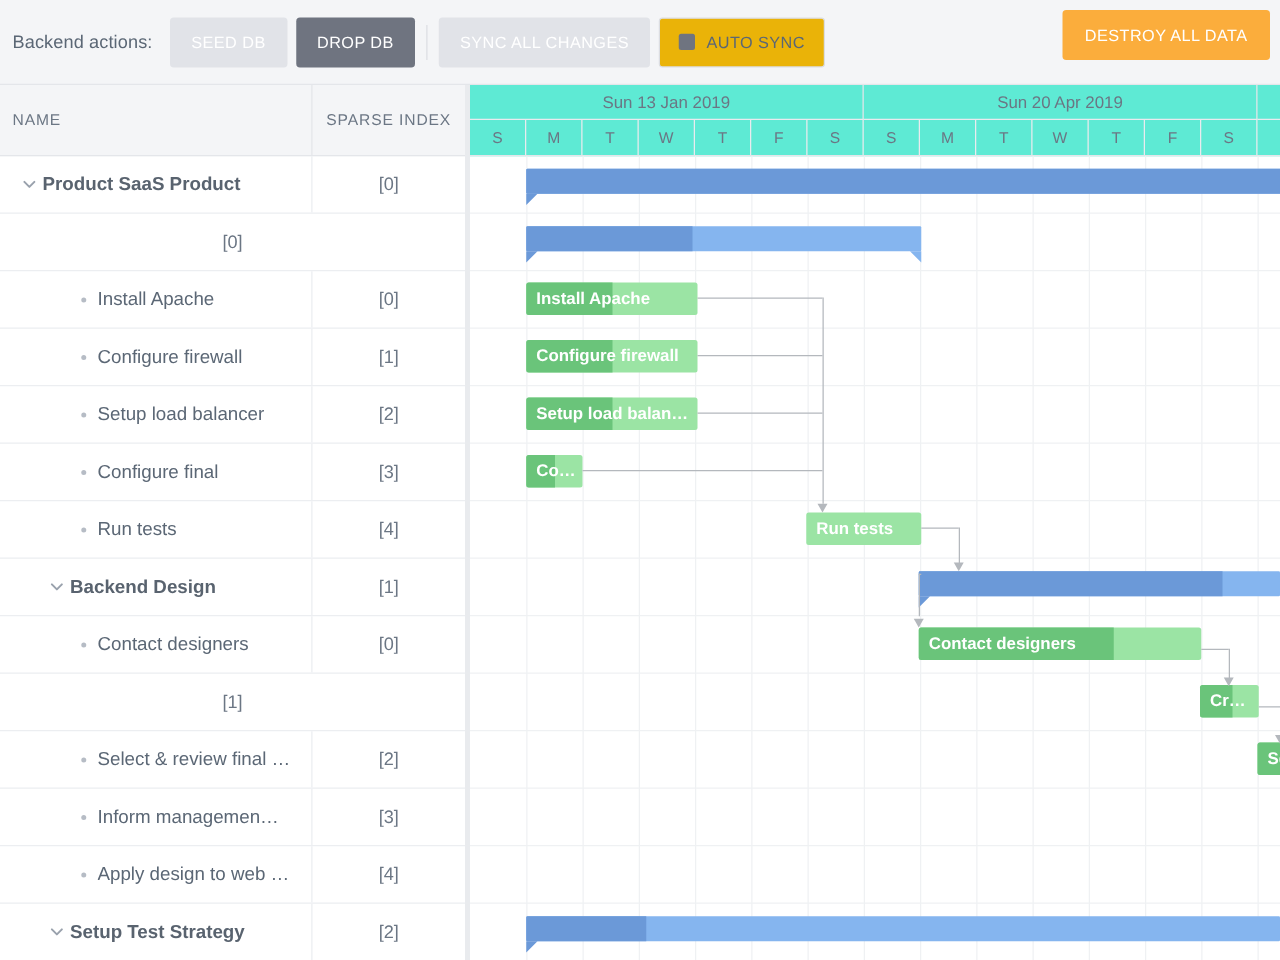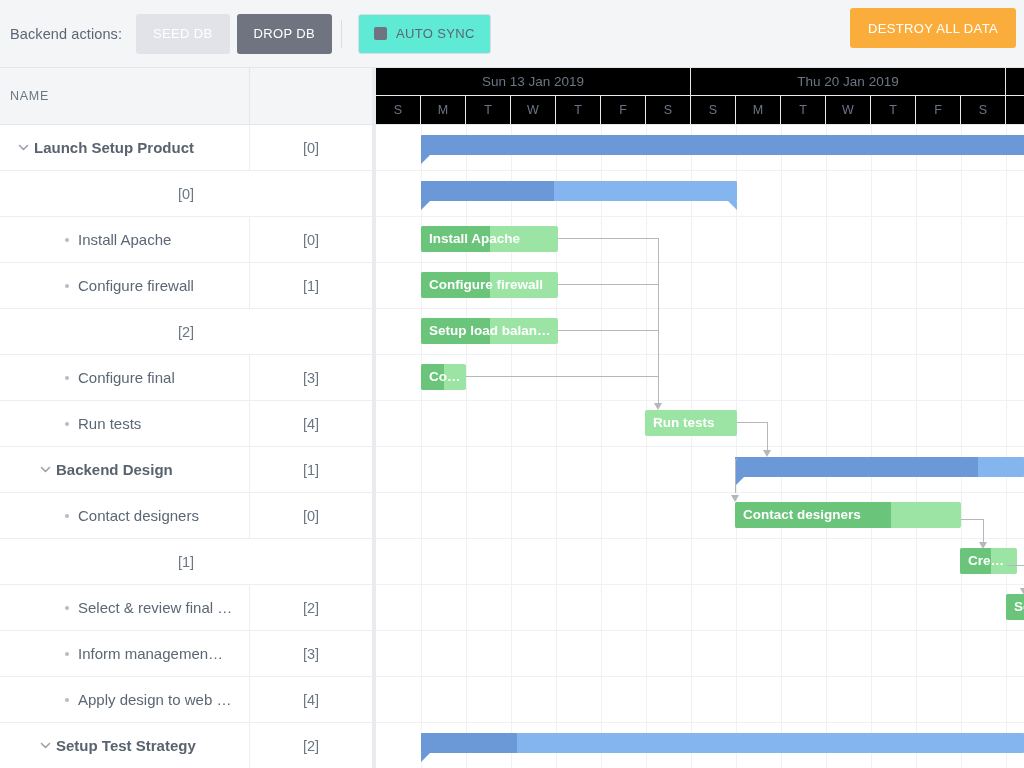--- a/index.html
+++ b/index.html
@@ -32,21 +32,21 @@
     font-size:13px; letter-spacing:.35px;
     padding:0 17px; cursor:pointer;
     display:flex; align-items:center; justify-content:center;
     white-space:nowrap;
   }
   .tb-btn.active { background:#6f7480; color:#ffffff; }
   .tb-sep { width:1px; height:28px; background:#dcdee3; margin:0 9px; }
   .tb-gap { width:7px; }
   .tb-outline {
     height:40px; border:1px solid #dbdde2; border-radius:3px;
-    background:#5eead4; color:#5b6775;
+    background:#eab308; color:#5b6775;
     font-family:"Liberation Sans", sans-serif;
     font-size:13px; letter-spacing:.35px;
     padding:0 15px; cursor:pointer;
     display:flex; align-items:center; gap:9px;
     white-space:nowrap;
   }
   .checkbox-glyph {
     width:13px; height:13px; background:#6f7480;
     border-radius:2px; display:inline-block; flex:none;
   }
@@ -113,21 +113,21 @@
   .tname.parent { font-weight:bold; color:#59636f; }
   .ind0 { padding-left:12px; }
   .ind1 { padding-left:34px; }
   .ind2 { padding-left:56px; }
 
   
   #splitter { width:4px; flex:none; background:#e9ebee; }
 
   
   #timeline { flex:1; position:relative; overflow:hidden; background:#fff; }
-  #tl-head { height:57px; background:#000000; border-bottom:1px solid #e4e6ea; }
+  #tl-head { height:57px; background:#5eead4; border-bottom:1px solid #e4e6ea; }
   .week-row { display:flex; height:28px; }
   .week {
     border-right:1px solid #e4e6ea; border-bottom:1px solid #e9ebee;
     display:flex; align-items:center; justify-content:center;
     font-size:13.5px; color:#6b7684; flex:none; height:28px;
   }
   .day-row { display:flex; height:28px; }
   .day {
     width:45px; flex:none; border-right:1px solid #e9ebee;
     display:flex; align-items:center; justify-content:center;
@@ -173,43 +173,45 @@
 </style>
 </head>
 <body>
 
 <div id="toolbar">
   <span id="toolbar-label">Backend actions:</span>
   <button class="tb-btn">SEED DB</button>
   <span class="tb-gap"></span>
   <button class="tb-btn active">DROP DB</button>
   <span class="tb-sep"></span>
+  <button class="tb-btn">SYNC ALL CHANGES</button>
   <span class="tb-gap"></span>
   <button class="tb-outline">
     <span class="checkbox-glyph"></span>
     <span>AUTO SYNC</span>
   </button>
   <button class="tb-danger">DESTROY ALL DATA</button>
 </div>
 
 <div id="main">
 
   <div id="grid">
     <div id="grid-head">
       <div class="gh-name">NAME</div>
+      <div class="gh-idx">SPARSE INDEX</div>
     </div>
     <div id="grid-rows">
         <div class="grow">
           <div class="gc-name ind0">
             <div class="twisty">
               <svg width="13" height="13" viewBox="0 0 13 13">
                 <path d="M2.5 4.5 L6.5 8.5 L10.5 4.5" fill="none" stroke="#9aa2ad" stroke-width="1.6" stroke-linecap="round" stroke-linejoin="round"></path>
               </svg>
             </div>
-            <span class="tname parent">Launch Setup Product</span>
+            <span class="tname parent">Product SaaS Product</span>
           </div>
           <div class="gc-idx">[0]</div>
         </div>
         <div class="grow">
           <div class="gc-idx">[0]</div>
         </div>
         <div class="grow">
           <div class="gc-name ind2">
             <div class="dotmark">
               <i></i>
@@ -221,20 +223,26 @@
         <div class="grow">
           <div class="gc-name ind2">
             <div class="dotmark">
               <i></i>
             </div>
             <span class="tname">Configure firewall</span>
           </div>
           <div class="gc-idx">[1]</div>
         </div>
         <div class="grow">
+          <div class="gc-name ind2">
+            <div class="dotmark">
+              <i></i>
+            </div>
+            <span class="tname">Setup load balancer</span>
+          </div>
           <div class="gc-idx">[2]</div>
         </div>
         <div class="grow">
           <div class="gc-name ind2">
             <div class="dotmark">
               <i></i>
             </div>
             <span class="tname">Configure final</span>
           </div>
           <div class="gc-idx">[3]</div>
@@ -317,21 +325,21 @@
         </div>
       </div>
   </div>
 
   <div id="splitter"></div>
 
   <div id="timeline">
     <div id="tl-head">
       <div class="week-row" id="week-row">
           <div class="week" style="width: 315px;">Sun 13 Jan 2019</div>
-          <div class="week" style="width: 315px;">Thu 20 Jan 2019</div>
+          <div class="week" style="width: 315px;">Sun 20 Apr 2019</div>
           <div class="week" style="width: 60px;"></div>
         </div>
       <div class="day-row" id="day-row">
           <div class="day">S</div>
           <div class="day">M</div>
           <div class="day">T</div>
           <div class="day">W</div>
           <div class="day">T</div>
           <div class="day">F</div>
           <div class="day">S</div>
@@ -402,21 +410,21 @@
           <div class="lbl">Run tests</div>
         </div>
         <div class="bar summary" style="left: 359px; width: 289px; top: 332px;">
           <div class="fill" style="width: 84%;"></div>
           <div class="tail-l"></div>
         </div>
         <div class="bar task" style="left: 359px; width: 226px; top: 377px;">
           <div class="fill" style="width: 69%;"></div>
           <div class="lbl">Contact designers</div>
         </div>
-        <div class="bar task" style="left: 584px; width: 57px; top: 423px;">
+        <div class="bar task" style="left: 584px; width: 47px; top: 423px;">
           <div class="fill" style="width: 55%;"></div>
           <div class="lbl">Cre…</div>
         </div>
         <div class="bar task" style="left: 630px; width: 40px; top: 469px;">
           <div class="fill" style="width: 60%;"></div>
           <div class="lbl">Se</div>
         </div>
         <div class="bar summary" style="left: 45px; width: 603px; top: 608px;">
           <div class="fill" style="width: 16%;"></div>
           <div class="tail-l"></div>

